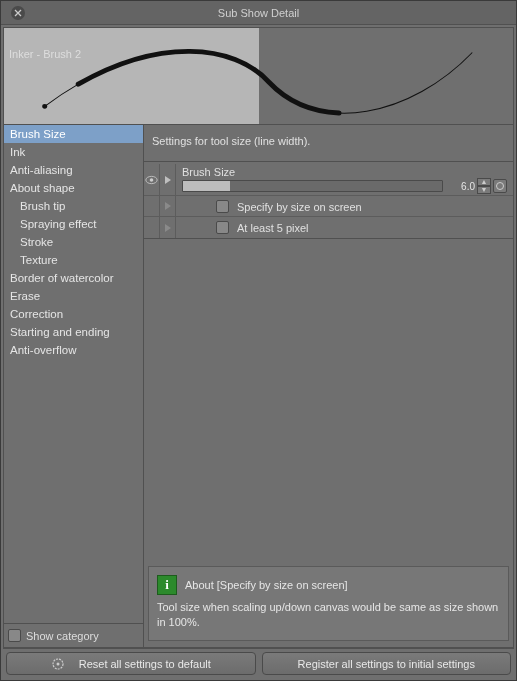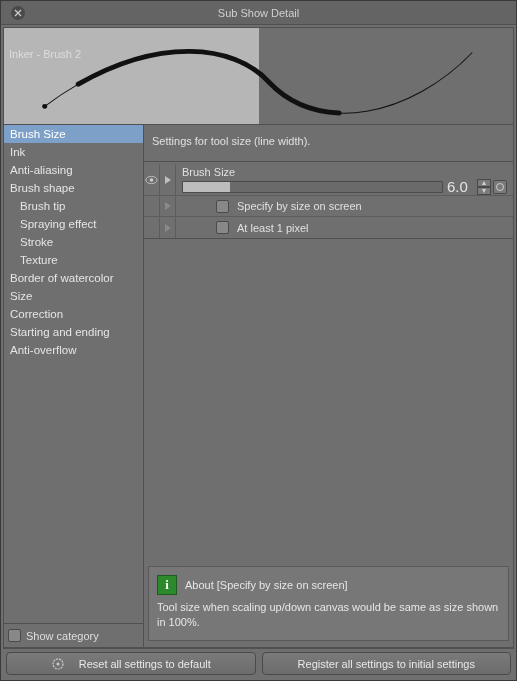--- a/index.html
+++ b/index.html
@@ -33,25 +33,25 @@
   .togcell { width: 16px; height: 100%; border-right: 1px solid #5c5c5c; display: flex; align-items: center; justify-content: center; }
   .eye { width: 13px; height: 10px; }
   .tri { width: 0; height: 0; border-top: 4px solid transparent; border-bottom: 4px solid transparent; border-left: 6px solid #bfbfbf; }
   .tri.dim { border-left-color: #8a8a8a; }
   .prop-body { flex: 1; display: flex; align-items: center; padding: 0 6px; font-size: 11px; color: #e0e0e0; }
   .prop-body.tall-body { flex-direction: column; align-items: stretch; padding: 2px 6px; }
   .prop-label { font-size: 11px; color: #e0e0e0; }
   .slider-row { display: flex; align-items: center; }
   .slider-track { flex: 1; height: 12px; border: 1px solid #4a4a4a; background: #6a6a6a; margin-right: 4px; position: relative; border-radius: 1px; }
   .slider-fill { position: absolute; top: 0; bottom: 0; left: 0; background: #bdbdbd; }
-  .slider-val { width: 28px; font-size: 15px; color: #e5e5e5; }
+  .slider-val { width: 28px; text-align: right; font-size: 10px; color: #e5e5e5; }
   .slider-btns { display: flex; flex-direction: column; margin-left: 2px; }
   .ud { width: 14px; height: 8px; border: 1px solid #4a4a4a; background: #7a7a7a; font-size: 7px; line-height: 6px; text-align: center; color: #ccc; }
   .side-icon { width: 14px; height: 14px; margin-left: 2px; border: 1px solid #4a4a4a; background: #7a7a7a; border-radius: 2px; display:flex; align-items:center; justify-content:center; }
-  .cb-label { margin-left: 34px; display: flex; align-items: center; }
+  .cb-label { margin-left: 34px; display: flex; align-items: flex-end; }
   .cb-label .checkbox { margin-right: 8px; }
   .info-panel { margin: 18px 4px 6px 4px; background: #777; border: 1px solid #5a5a5a; padding: 8px 8px 10px 8px; font-size: 11px; color: #e6e6e6; }
   .info-head { display: flex; align-items: center; margin-bottom: 5px; }
   .info-icon { width: 20px; height: 20px; background: #2c8a2c; border: 1px solid #1d5c1d; margin-right: 8px; display: flex; align-items: center; justify-content: center; color: #fff; font-weight: bold; font-family: serif; font-size: 13px; }
   .info-body { line-height: 1.35; }
   .spacer { flex: 1; }
   .bottom-bar { height: 30px; display: flex; padding: 3px; gap: 6px; border-top: 1px solid #505050; }
   .big-btn { flex: 1; background: linear-gradient(#7a7a7a,#6c6c6c); border: 1px solid #4a4a4a; border-radius: 4px; display: flex; align-items: center; justify-content: center; font-size: 11px; color: #e8e8e8; gap: 14px; }
   .gear { width: 14px; height: 14px; display:flex; align-items:center; justify-content:center; }
 </style>
@@ -79,27 +79,27 @@
         <path d="M 40 80 C 130 10, 220 10, 260 55 C 310 110, 400 90, 460 25" stroke="#111" fill="none" stroke-width="5" stroke-linecap="round" stroke-dasharray="0 40 280 200"></path>
       </svg>
     </div>
 
     <div class="midrow">
       <div class="sidebar">
         <div class="catlist">
           <div class="cat-item selected">Brush Size</div>
           <div class="cat-item">Ink</div>
           <div class="cat-item">Anti-aliasing</div>
-          <div class="cat-item">Brush shape</div>
+          <div class="cat-item">About shape</div>
           <div class="cat-item sub">Brush tip</div>
           <div class="cat-item sub">Spraying effect</div>
           <div class="cat-item sub">Stroke</div>
           <div class="cat-item sub">Texture</div>
           <div class="cat-item">Border of watercolor</div>
-          <div class="cat-item">Size</div>
+          <div class="cat-item">Erase</div>
           <div class="cat-item">Correction</div>
           <div class="cat-item">Starting and ending</div>
           <div class="cat-item">Anti-overflow</div>
         </div>
         <div class="sidebar-footer">
           <div class="checkbox"></div>
           <span class="sbf-label">Show category</span>
         </div>
       </div>
 
@@ -152,21 +152,21 @@
           </div>
 
           <div class="prop-row">
             <div class="togcell"></div>
             <div class="togcell">
                 <div class="tri dim"></div>
               </div>
             <div class="prop-body">
               <div class="cb-label">
                 <div class="checkbox"></div>
-                <span>At least 1 pixel</span>
+                <span>At least 5 pixel</span>
               </div>
             </div>
           </div>
 
         </div>
 
         <div class="spacer"></div>
 
         <div class="info-panel">
           <div class="info-head">

